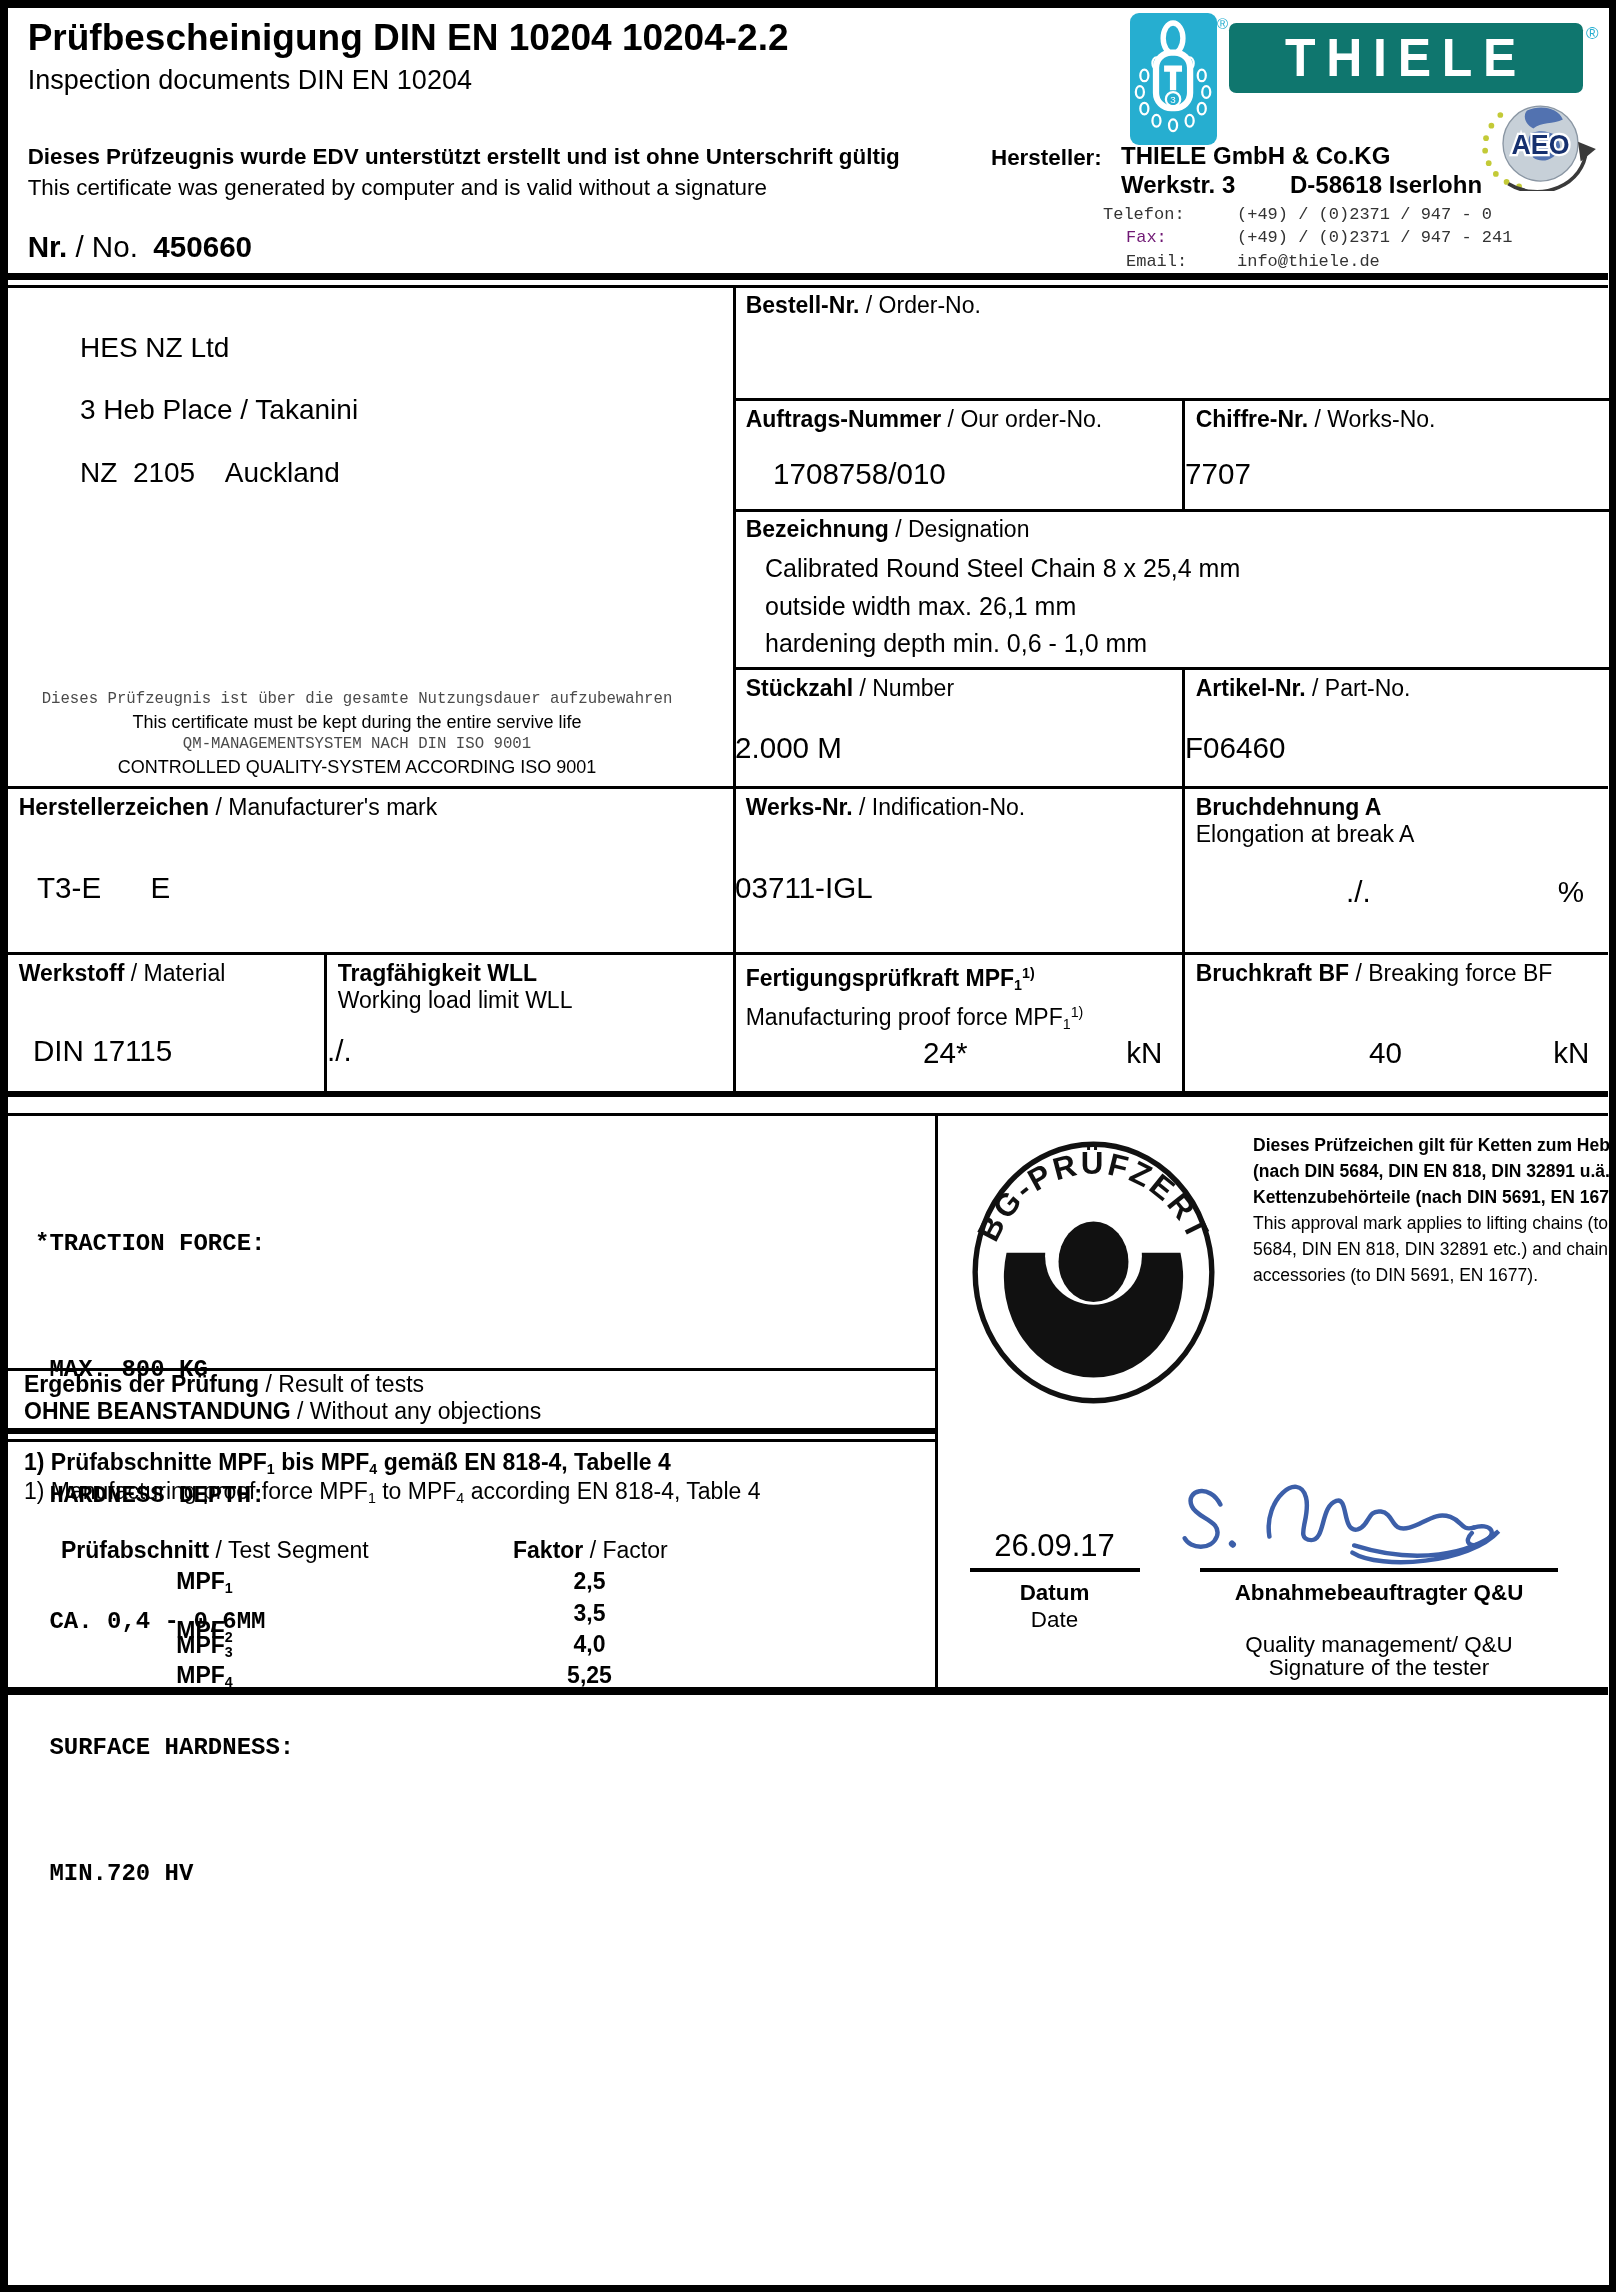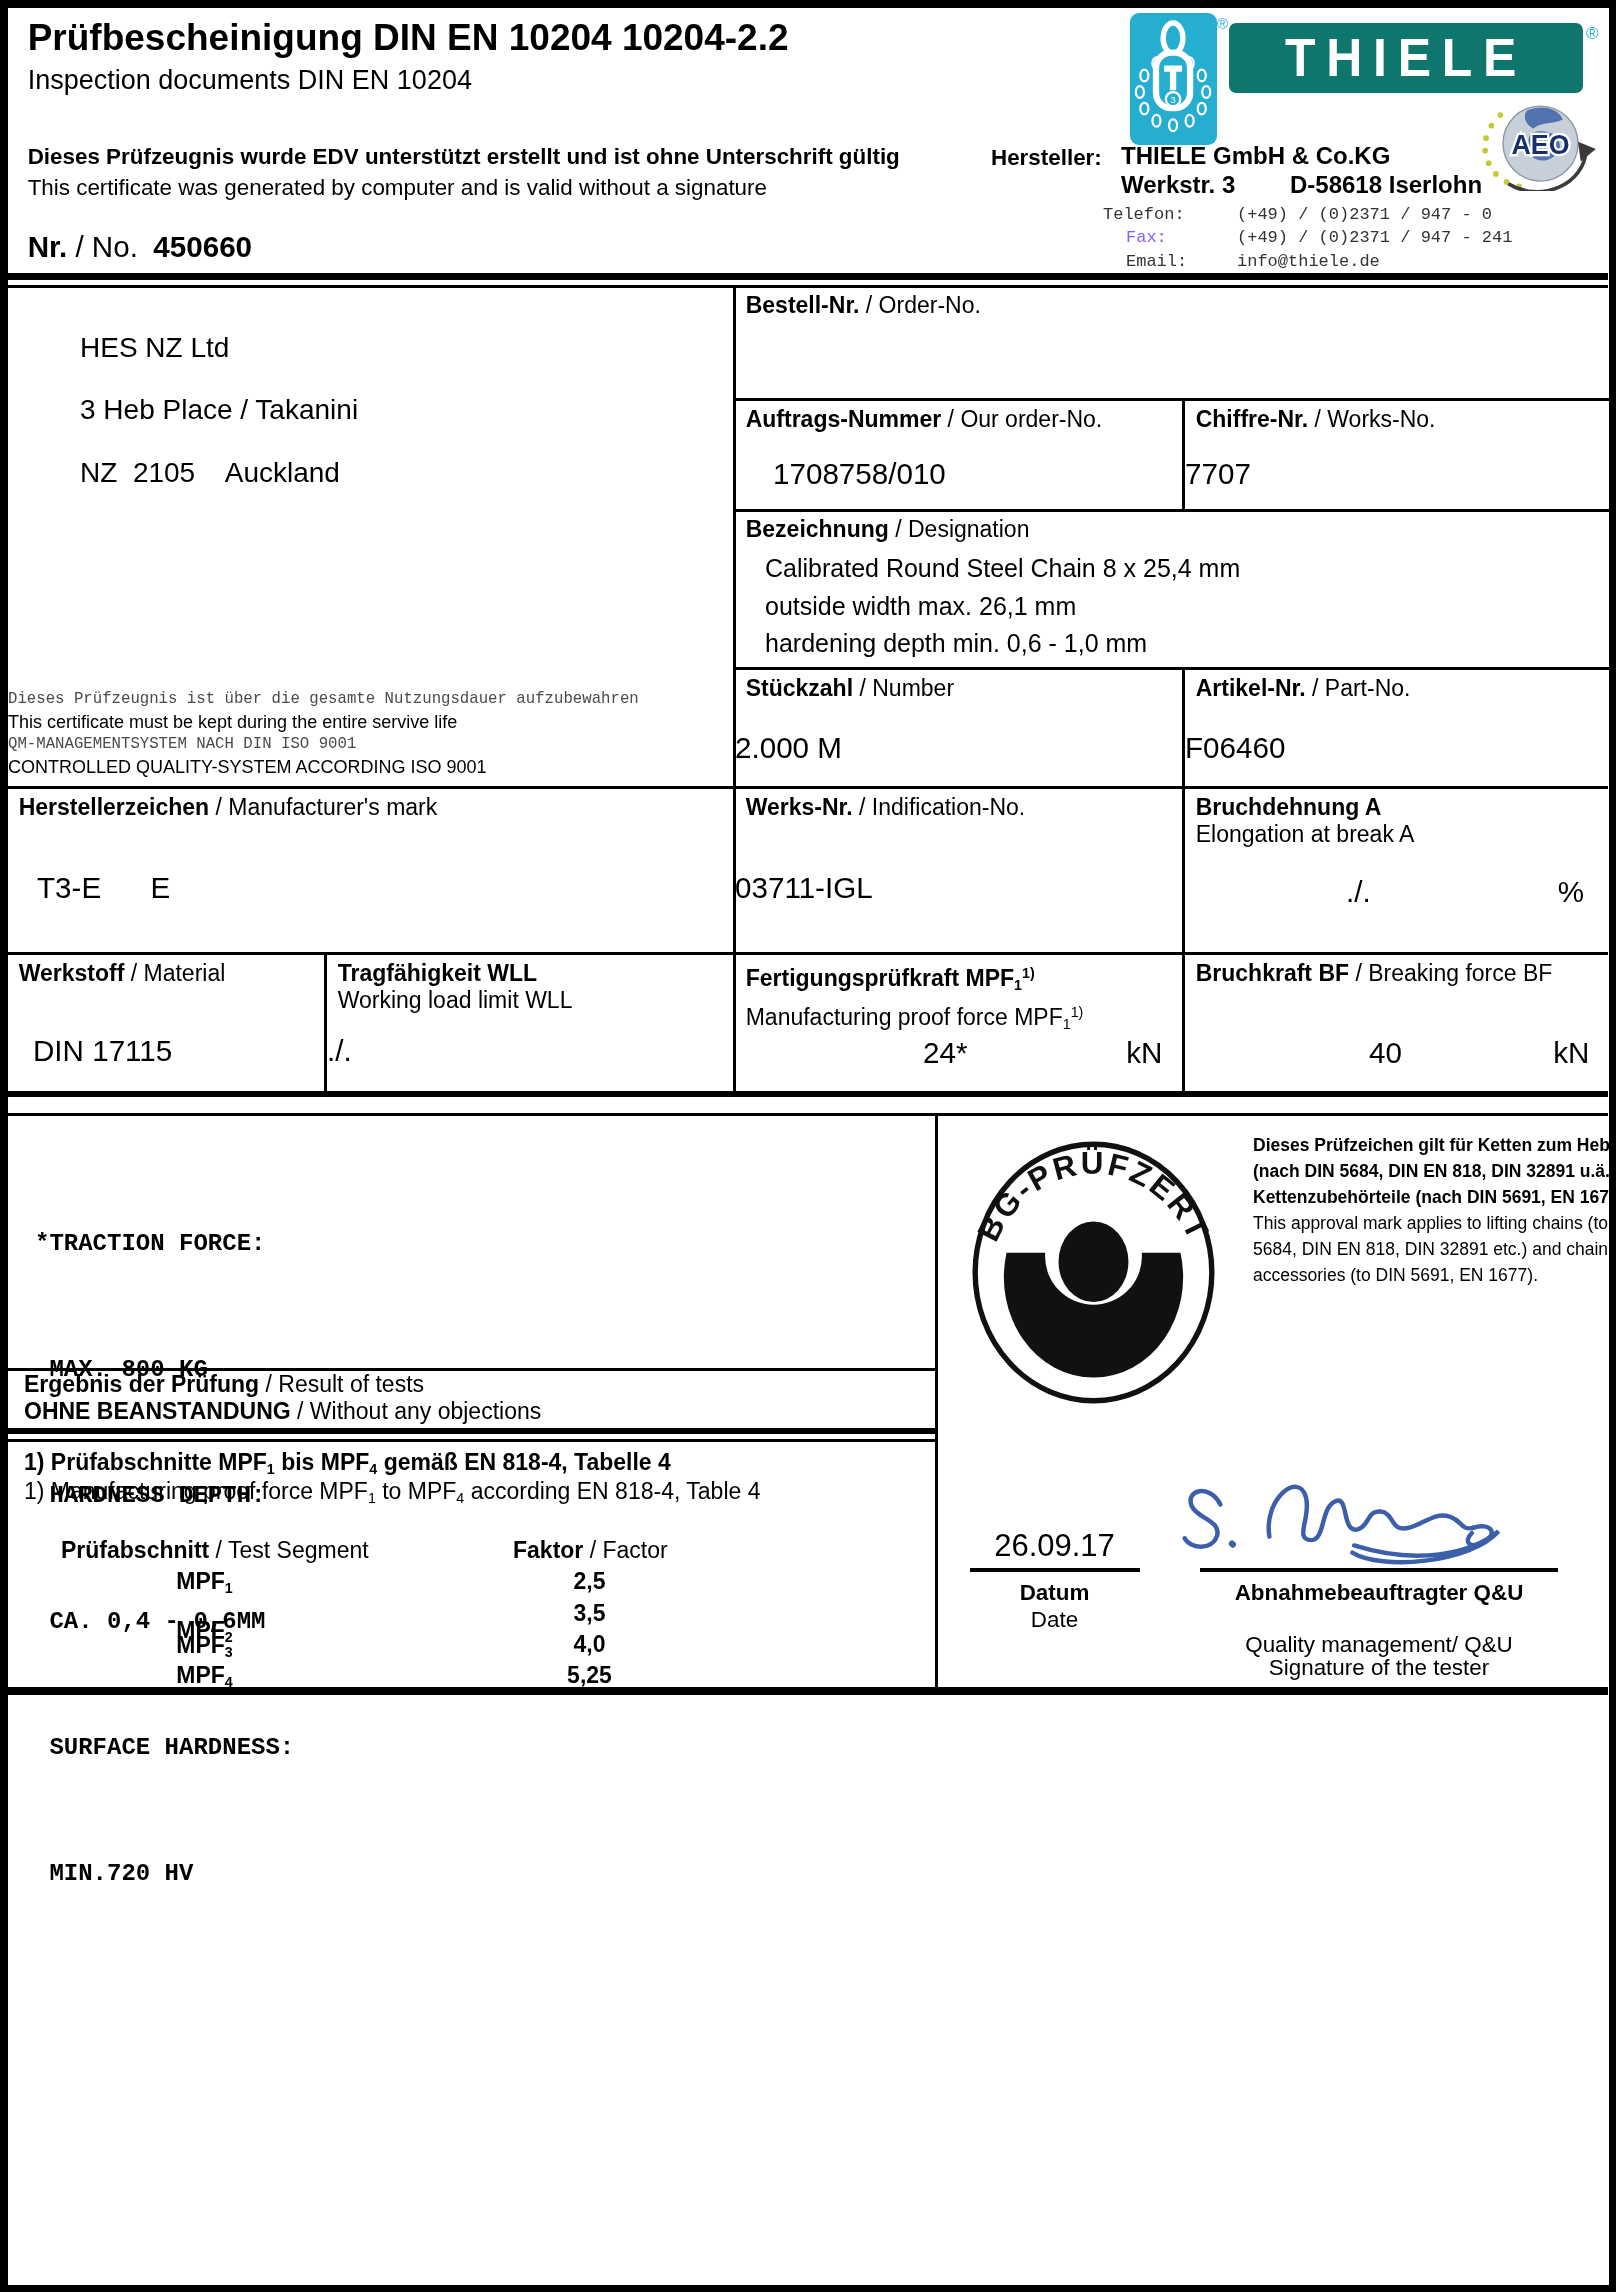--- a/index.html
+++ b/index.html
@@ -9,21 +9,21 @@
   .hl{position:absolute;height:2.7px;background:#000;}
   .hlt{position:absolute;height:7.2px;background:#000;}
   .vl{position:absolute;width:2.7px;background:#000;}
   .lab{font-size:23px;line-height:27px;white-space:nowrap;}
   .bld{font-weight:bold;}
   .val{position:absolute;font-size:29.6px;white-space:pre;}
   .ctr{text-align:left;left:0;right:0;}
   .unit{position:absolute;font-size:29.6px;}
   .mono{font-family:"Liberation Mono","DejaVu Sans Mono",monospace;}
   .addr-line{position:absolute;left:72px;font-size:28px;white-space:pre;}
-  .note-c{position:absolute;left:0;right:27px;white-space:nowrap;}
+  .note-c{position:absolute;left:0;right:27px;text-align:center;white-space:nowrap;}
   sub.s{font-size:62%;vertical-align:-3.6px;}
   sup.s{font-size:62%;vertical-align:8px;}
   .fn{position:absolute;left:16px;font-size:23px;white-space:nowrap;}
   .sig-label{position:absolute;text-align:center;font-size:22.4px;}
   .cell{position:absolute;}
   .cell .lab{position:absolute;left:10.7px;top:5.4px;}
 </style>
 </head>
 <body>
 
@@ -37,21 +37,21 @@
     <span class="bld">Nr.</span><span> / No.</span>
     <span class="bld" style="margin-left:7.2px;">450660</span>
   </div>
 
   <div class="abs" style="left:983px;top:137px;font-size:22.4px;font-weight:bold;">Hersteller:</div>
   <div class="abs" style="left:1113px;top:134px;font-size:24px;font-weight:bold;">THIELE GmbH &amp; Co.KG</div>
   <div class="abs" style="left:1113px;top:163px;font-size:24px;font-weight:bold;">Werkstr. 3</div>
   <div class="abs" style="left:1282px;top:163px;font-size:24px;font-weight:bold;">D-58618 Iserlohn</div>
   <div class="abs mono" style="left:1095px;top:197px;font-size:17px;color:#333;">Telefon:</div>
   <div class="abs mono" style="left:1229px;top:197px;font-size:17px;color:#333;">(+49) / (0)2371 / 947 - 0</div>
-  <div class="abs mono" style="left:1118px;top:220px;font-size:17px;color:#8b5cf6;">Fax:</div>
+  <div class="abs mono" style="left:1118px;top:220px;font-size:17px;color:#701a75;">Fax:</div>
   <div class="abs mono" style="left:1229px;top:220px;font-size:17px;color:#333;">(+49) / (0)2371 / 947 - 241</div>
   <div class="abs mono" style="left:1118px;top:244px;font-size:17px;color:#333;">Email:</div>
   <div class="abs mono" style="left:1229px;top:244px;font-size:17px;color:#333;">info@thiele.de</div>
 
   <svg class="abs" style="left:1122px;top:4.5px;" width="87" height="132" viewBox="0 0 97 147">
     <rect x="0" y="0" width="97" height="147" rx="10" fill="#26aed0"></rect>
     <g fill="none" stroke="#fff" stroke-width="2.5">
       <ellipse cx="85" cy="88" rx="4.5" ry="6.5"></ellipse>
         <ellipse cx="80" cy="106.5" rx="4.5" ry="6.5"></ellipse>
       <ellipse cx="66.5" cy="120" rx="4.5" ry="6.5"></ellipse>

